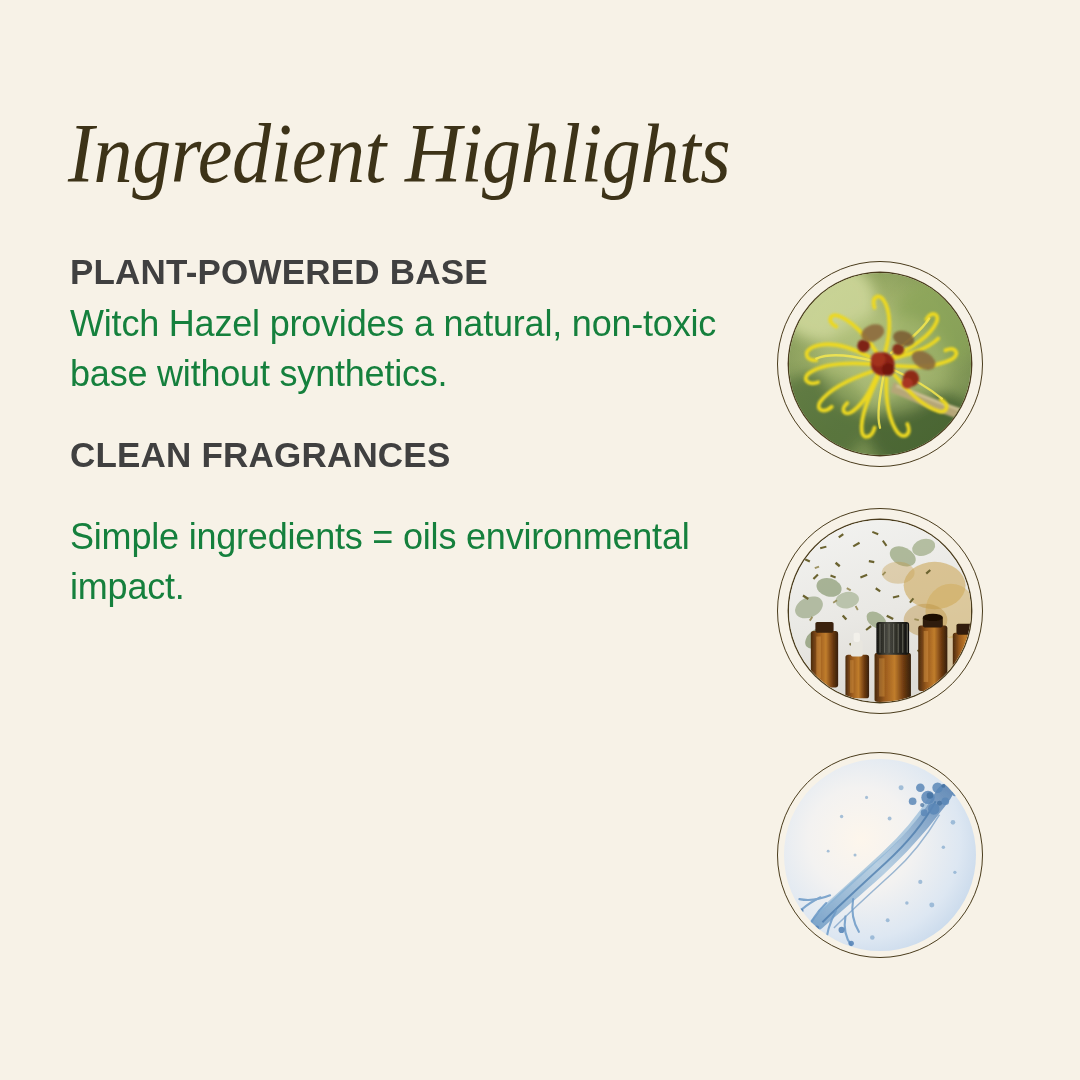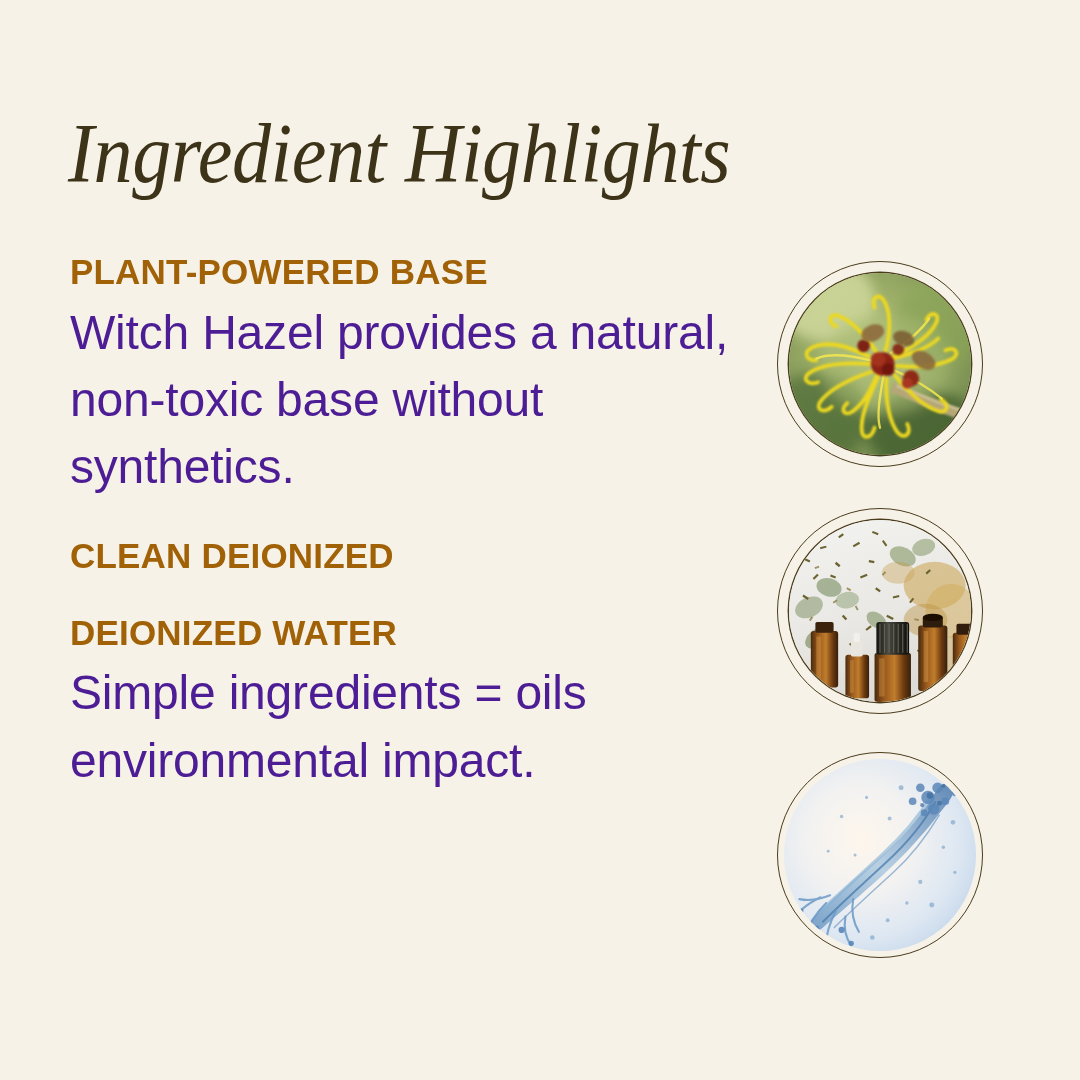--- a/index.html
+++ b/index.html
@@ -53,31 +53,31 @@
     margin-bottom: 36px;
   }
   .feature:last-child { margin-bottom: 0; }
 
   .feature-title {
     font-family: "Liberation Sans", sans-serif;
     font-weight: bold;
     font-size: 35px;
     line-height: 1.16;
     letter-spacing: 0.2px;
-    color: #a16207;
+    color: #404040;
     margin: 0 0 6px 0;
     white-space: nowrap;
   }
 
   .feature-body {
     font-family: "Liberation Sans", sans-serif;
     font-weight: 400;
-    font-size: 48px;
+    font-size: 36px;
     line-height: 1.40;
-    color: #4c1d95;
+    color: #15803d;
     margin: 0;
     max-width: 690px;
     letter-spacing: -0.2px;
   }
 
   
   .media-col {
     position: absolute;
     left: 777px;
     top: 0;
@@ -127,25 +127,24 @@
   <div class="page-title">Ingredient Highlights</div>
 
   <div class="text-col">
 
     <div class="feature">
       <div class="feature-title">PLANT-POWERED BASE</div>
       <div class="feature-body">Witch Hazel provides a natural, non-toxic base without synthetics.</div>
     </div>
 
     <div class="feature">
-      <div class="feature-title">CLEAN DEIONIZED</div>
+      <div class="feature-title">CLEAN FRAGRANCES</div>
     </div>
 
     <div class="feature">
-      <div class="feature-title">DEIONIZED WATER</div>
       <div class="feature-body">Simple ingredients = oils environmental impact.</div>
     </div>
 
   </div>
 
   <div class="media-col">
 
     <div class="media-circle c1">
       <div class="media-photo">
         <svg class="photo-svg" viewBox="0 0 200 200" preserveAspectRatio="xMidYMid slice">

